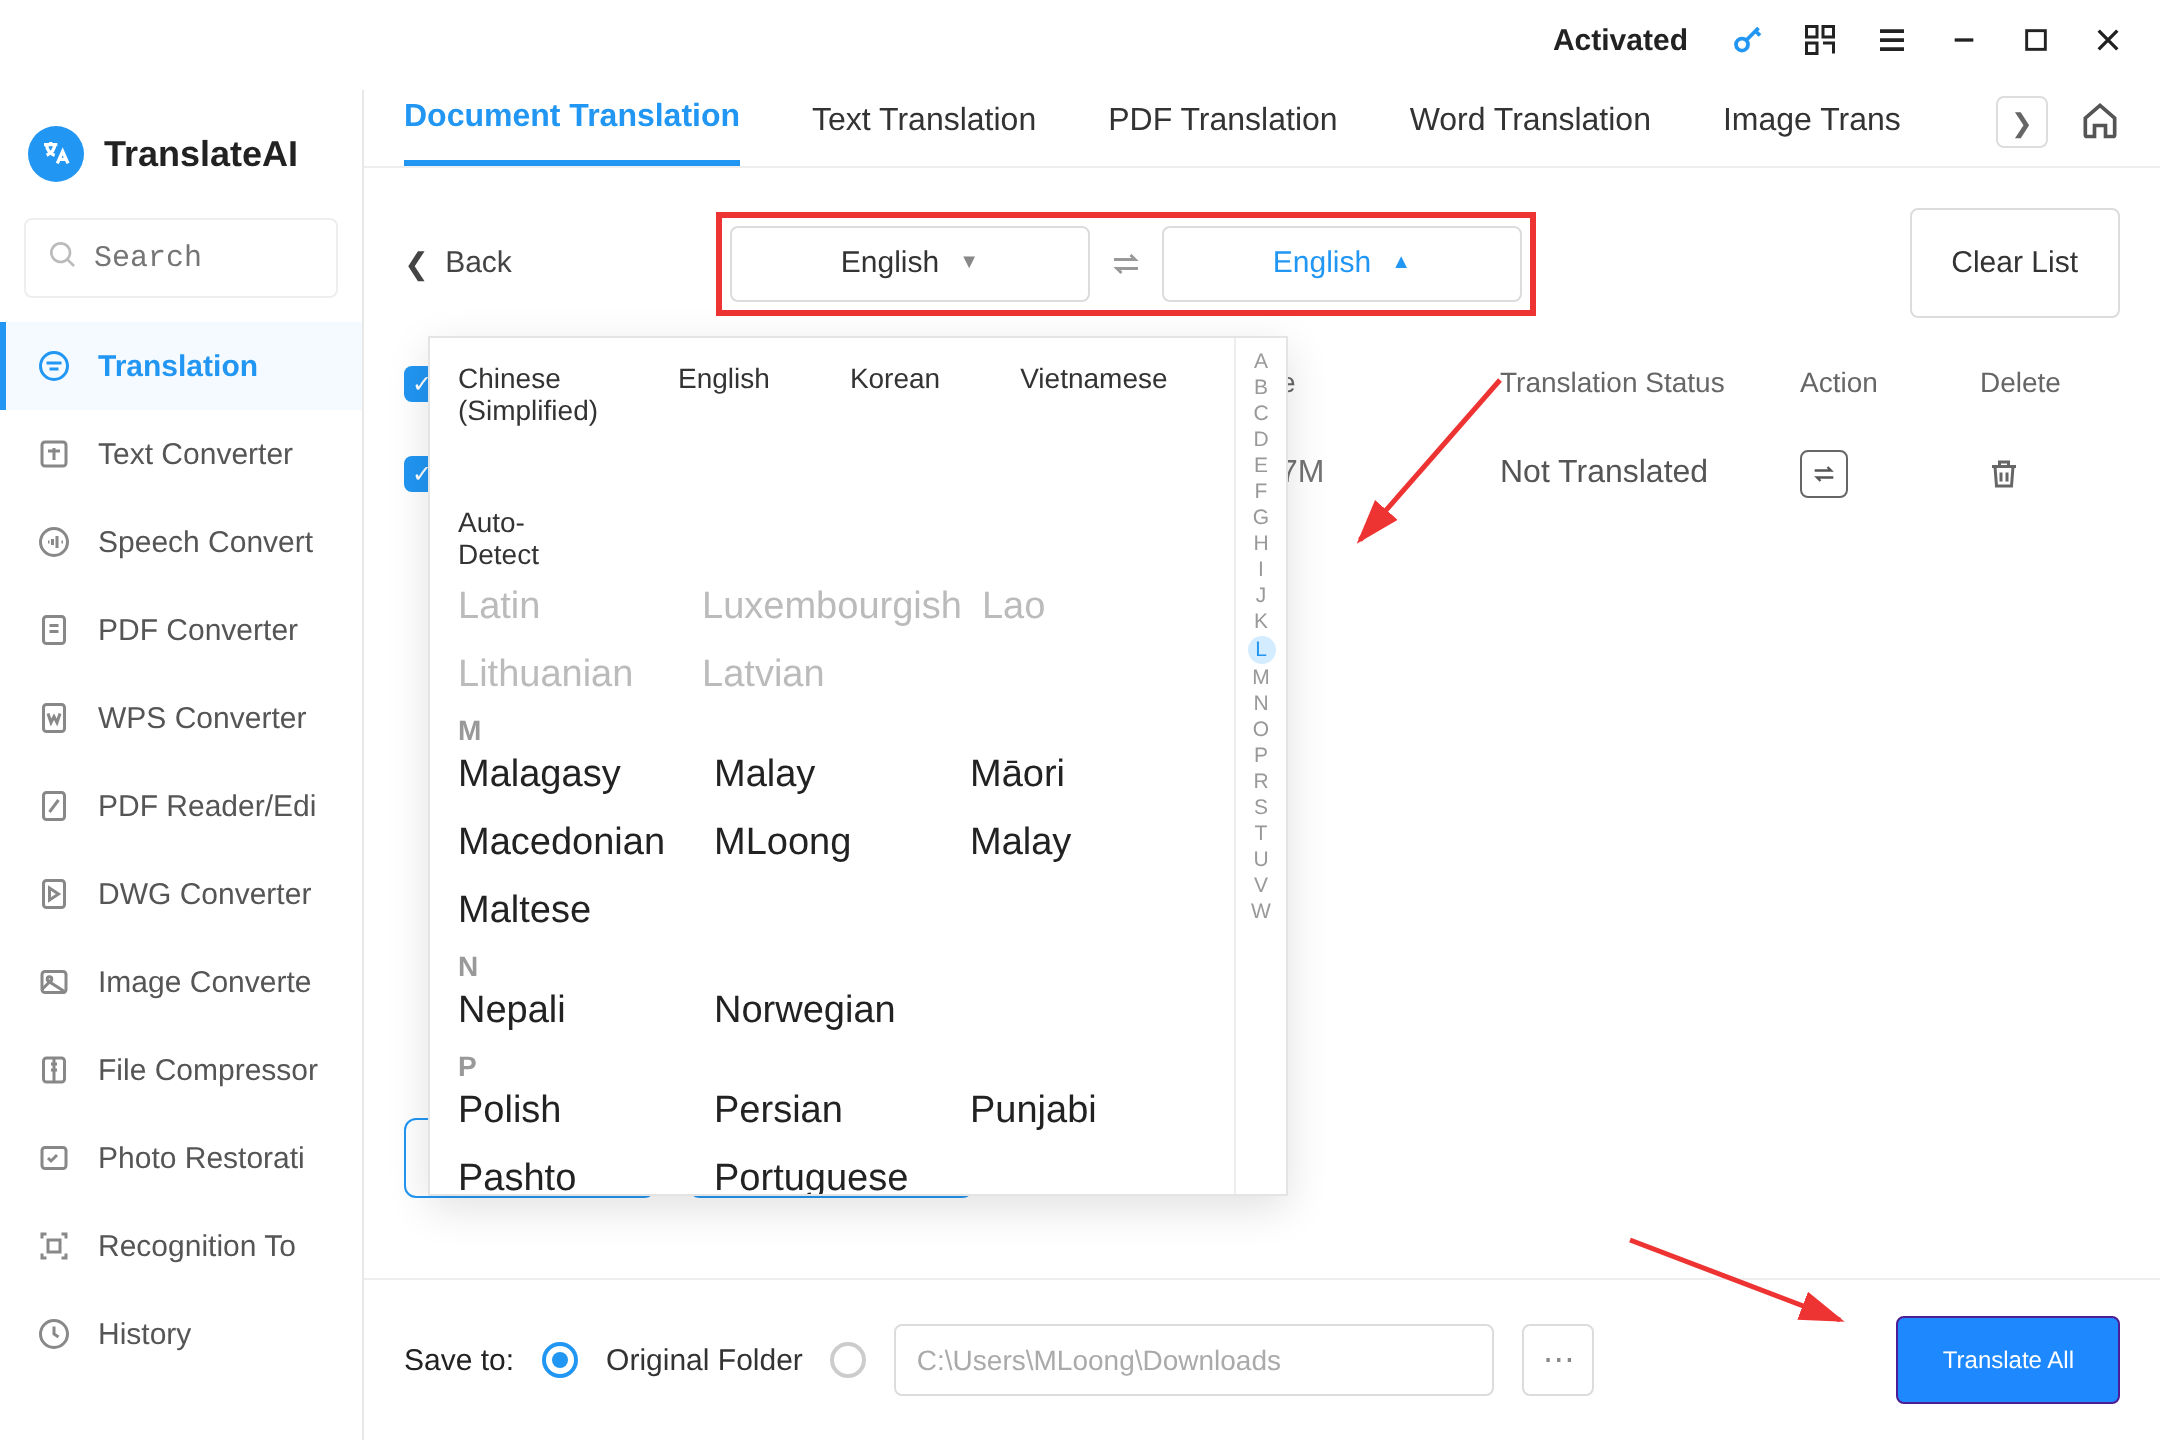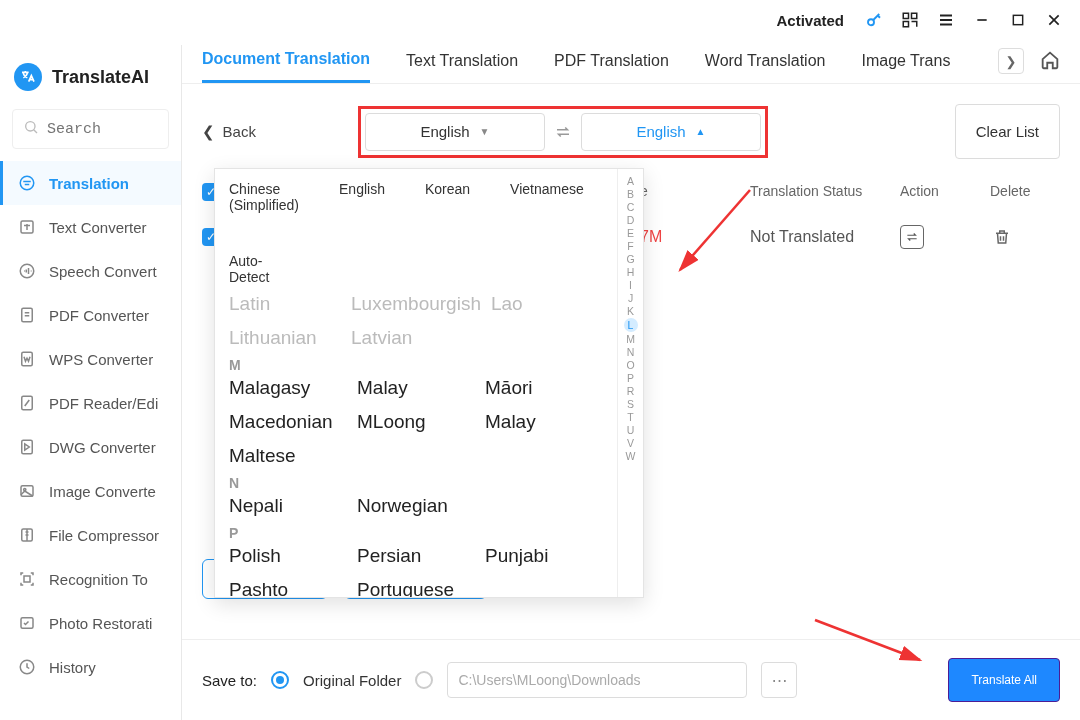--- a/index.html
+++ b/index.html
@@ -43,21 +43,21 @@
 .table-head { display: flex; padding: 10px 20px; color: #666; font-size: 14px; }
 .col-check { width: 36px; }
 .col-name { flex: 1; }
 .col-size { width: 110px; }
 .col-status { width: 150px; }
 .col-action { width: 90px; }
 .col-delete { width: 70px; }
 .row { display: flex; align-items: center; padding: 14px 20px; }
 .chk { width: 18px; height: 18px; border-radius: 4px; background: #2196f3; display: flex; align-items: center; justify-content: center; color: #fff; font-size: 12px; }
 .chk::after { content: "✓"; }
-.size-val { color: #ef4444; }
+.size-val { color: #737373; }
 .status-val { color: #555; }
 .action-btn, .del-btn { width: 24px; height: 24px; border: 1px solid #666; border-radius: 4px; display: flex; align-items: center; justify-content: center; cursor: pointer; color: #555; font-size: 13px; }
 
 .add-row { display: flex; gap: 16px; padding: 0 20px; margin-top: auto; }
 .add-btn { height: 40px; padding: 0 16px; border: 1.5px solid #2196f3; border-radius: 6px; display: flex; align-items: center; gap: 8px; color: #2196f3; font-size: 15px; cursor: pointer; }
 .plus-icon { width: 16px; height: 16px; border: 1.5px solid #2196f3; border-radius: 3px; display: flex; align-items: center; justify-content: center; font-size: 12px; }
 
 .footer { border-top: 1px solid #eee; padding: 18px 20px; display: flex; align-items: center; gap: 14px; margin-top: 40px; }
 .save-label { font-size: 15px; color: #222; }
 .radio { width: 18px; height: 18px; border-radius: 50%; border: 2px solid #ccc; display: inline-block; position: relative; }
@@ -182,34 +182,34 @@
           <svg width="18" height="18" viewBox="0 0 24 24" fill="none" stroke="currentColor" stroke-width="2">
             <rect x="5" y="4" width="14" height="16" rx="2"></rect>
             <path d="M12 4v16M10 8h4M10 12h4"></path>
           </svg>
         </span>
         <span>File Compressor</span>
       </div>
     <div class="nav-item">
         <span class="nav-icon">
           <svg width="18" height="18" viewBox="0 0 24 24" fill="none" stroke="currentColor" stroke-width="2">
+            <rect x="4" y="5" width="16" height="14" rx="2"></rect>
+            <path d="M8 12l2 2 4-4"></path>
+          </svg>
+        </span>
+        <span>Photo Restorati</span>
+      </div>
+    <div class="nav-item">
+        <span class="nav-icon">
+          <svg width="18" height="18" viewBox="0 0 24 24" fill="none" stroke="currentColor" stroke-width="2">
             <path d="M4 7V4h3M20 7V4h-3M4 17v3h3M20 17v3h-3"></path>
             <rect x="8" y="8" width="8" height="8"></rect>
           </svg>
         </span>
         <span>Recognition To</span>
-      </div>
-    <div class="nav-item">
-        <span class="nav-icon">
-          <svg width="18" height="18" viewBox="0 0 24 24" fill="none" stroke="currentColor" stroke-width="2">
-            <rect x="4" y="5" width="16" height="14" rx="2"></rect>
-            <path d="M8 12l2 2 4-4"></path>
-          </svg>
-        </span>
-        <span>Photo Restorati</span>
       </div>
     <div class="nav-item">
         <span class="nav-icon">
           <svg width="18" height="18" viewBox="0 0 24 24" fill="none" stroke="currentColor" stroke-width="2">
             <circle cx="12" cy="12" r="9"></circle>
             <path d="M12 7v5l3 2"></path>
           </svg>
         </span>
         <span>History</span>
       </div>

